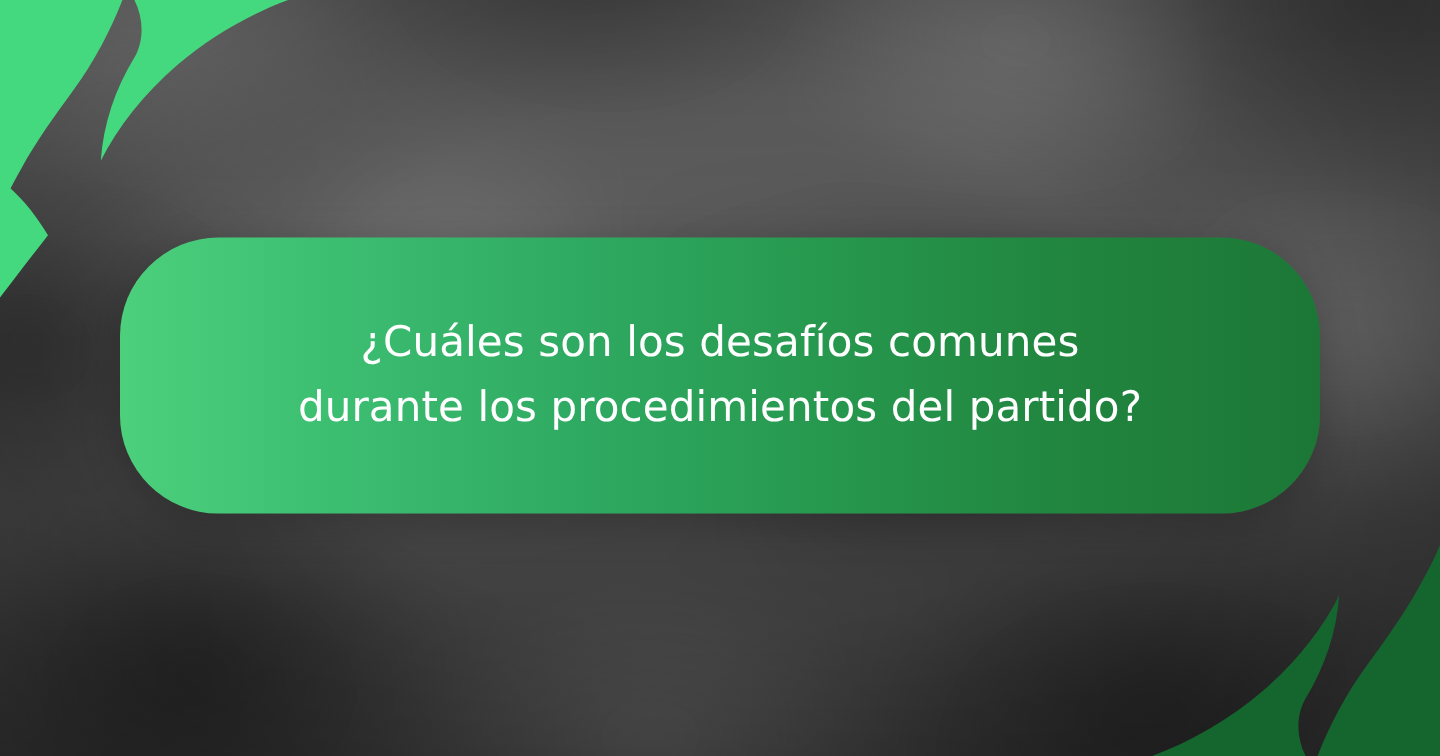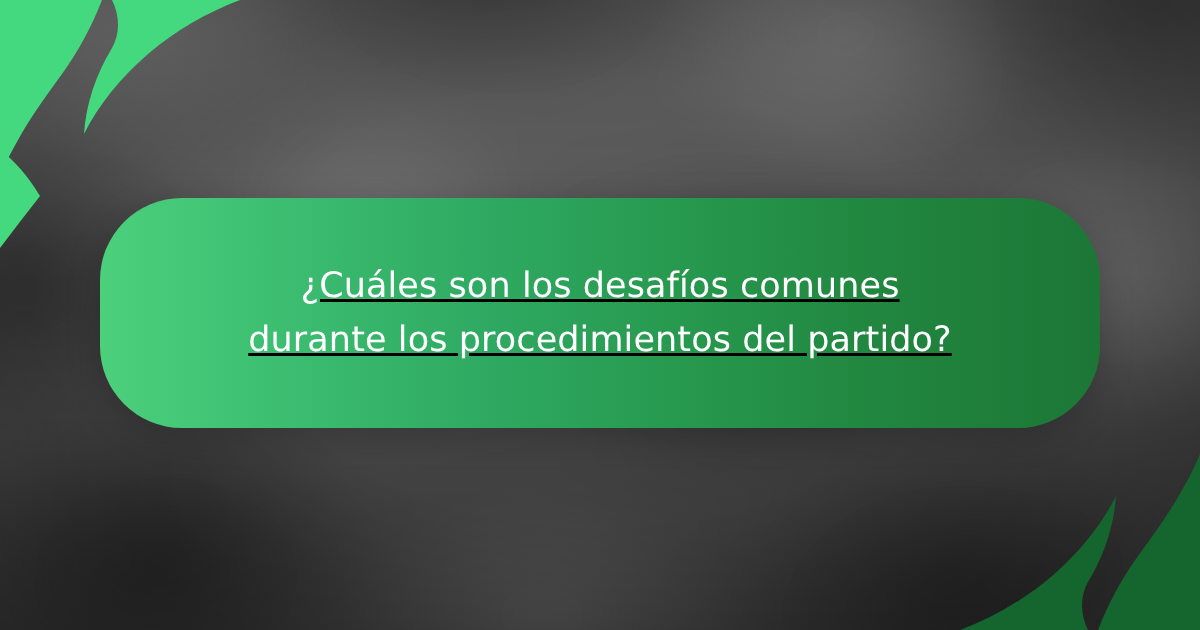--- a/index.html
+++ b/index.html
@@ -71,21 +71,20 @@
       #2FAA62 38%,
       #27994F 58%,
       #21863F 78%,
       #1C7736 100%);
     box-shadow: 0 8px 34px rgba(0,0,0,0.22);
     display: flex;
     align-items: center;
     justify-content: center;
     box-sizing: border-box;
     padding: 1px 58px;
-    text-decoration: underline;
   }
   .card-text {
     color: #ffffff;
     font-size: 35px;
     line-height: 1.55;
     text-align: center;
     font-weight: 400;
     letter-spacing: 0.1px;
     max-width: 740px;
     text-rendering: geometricPrecision;

